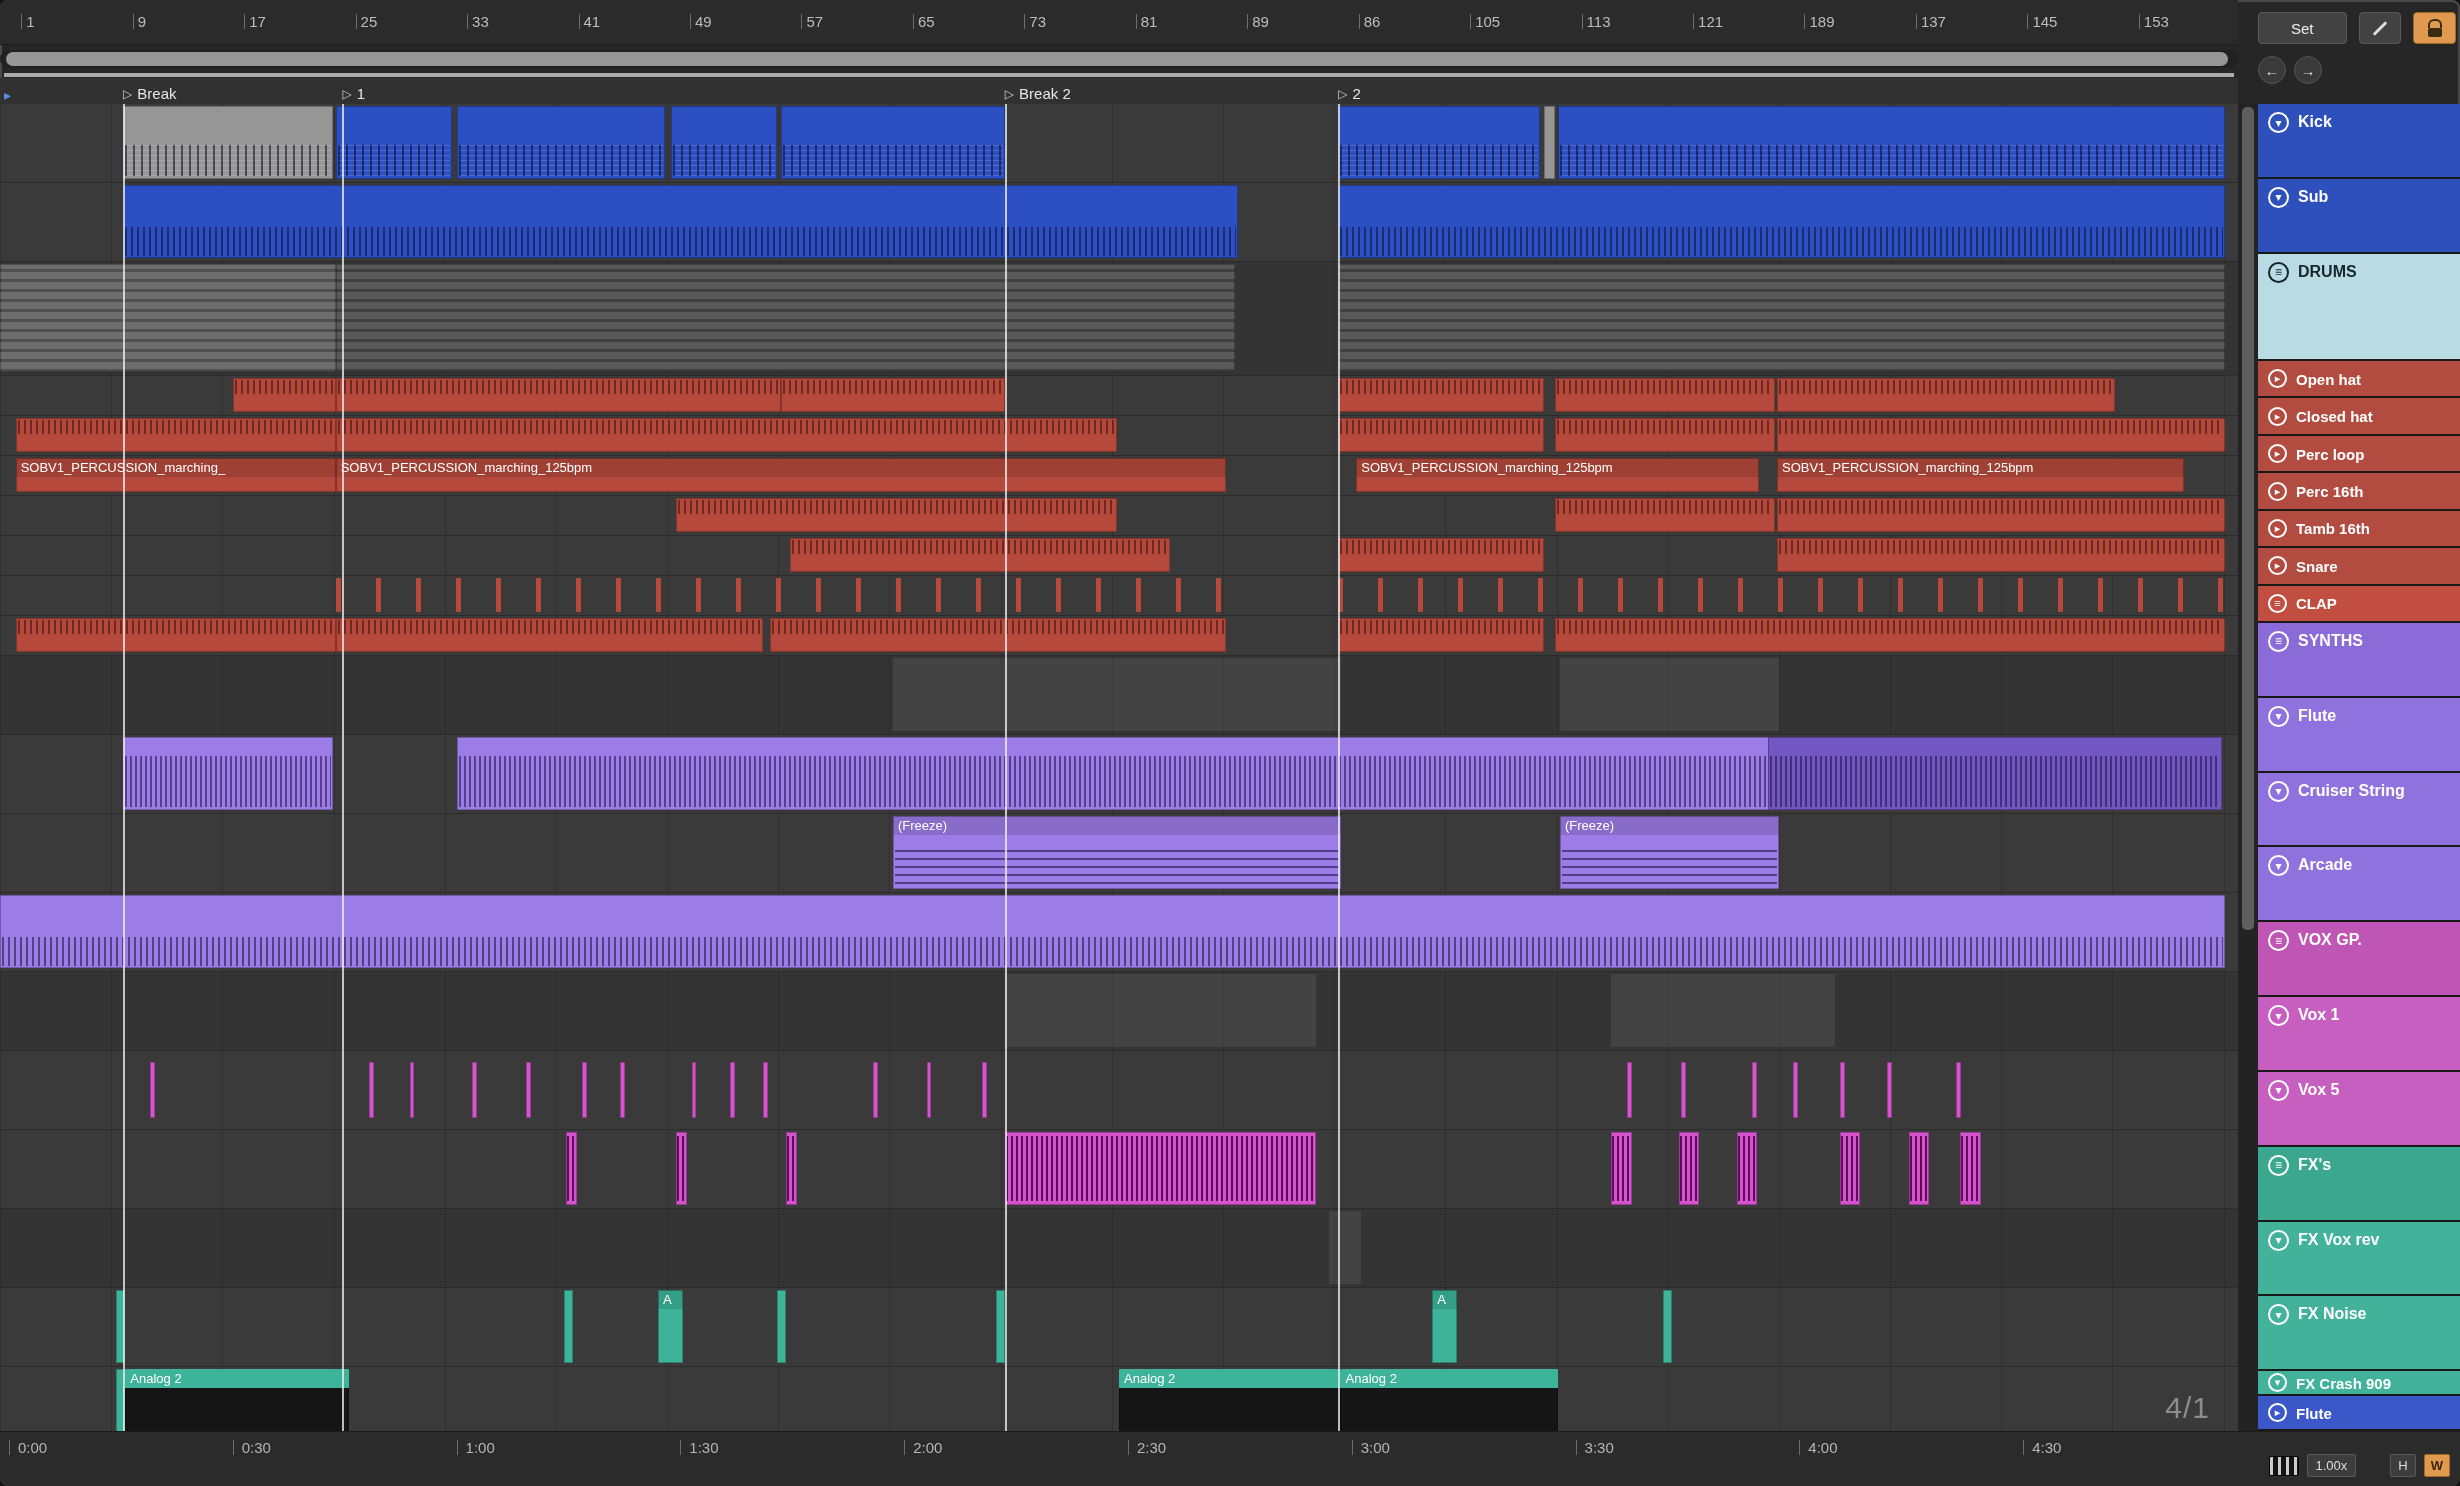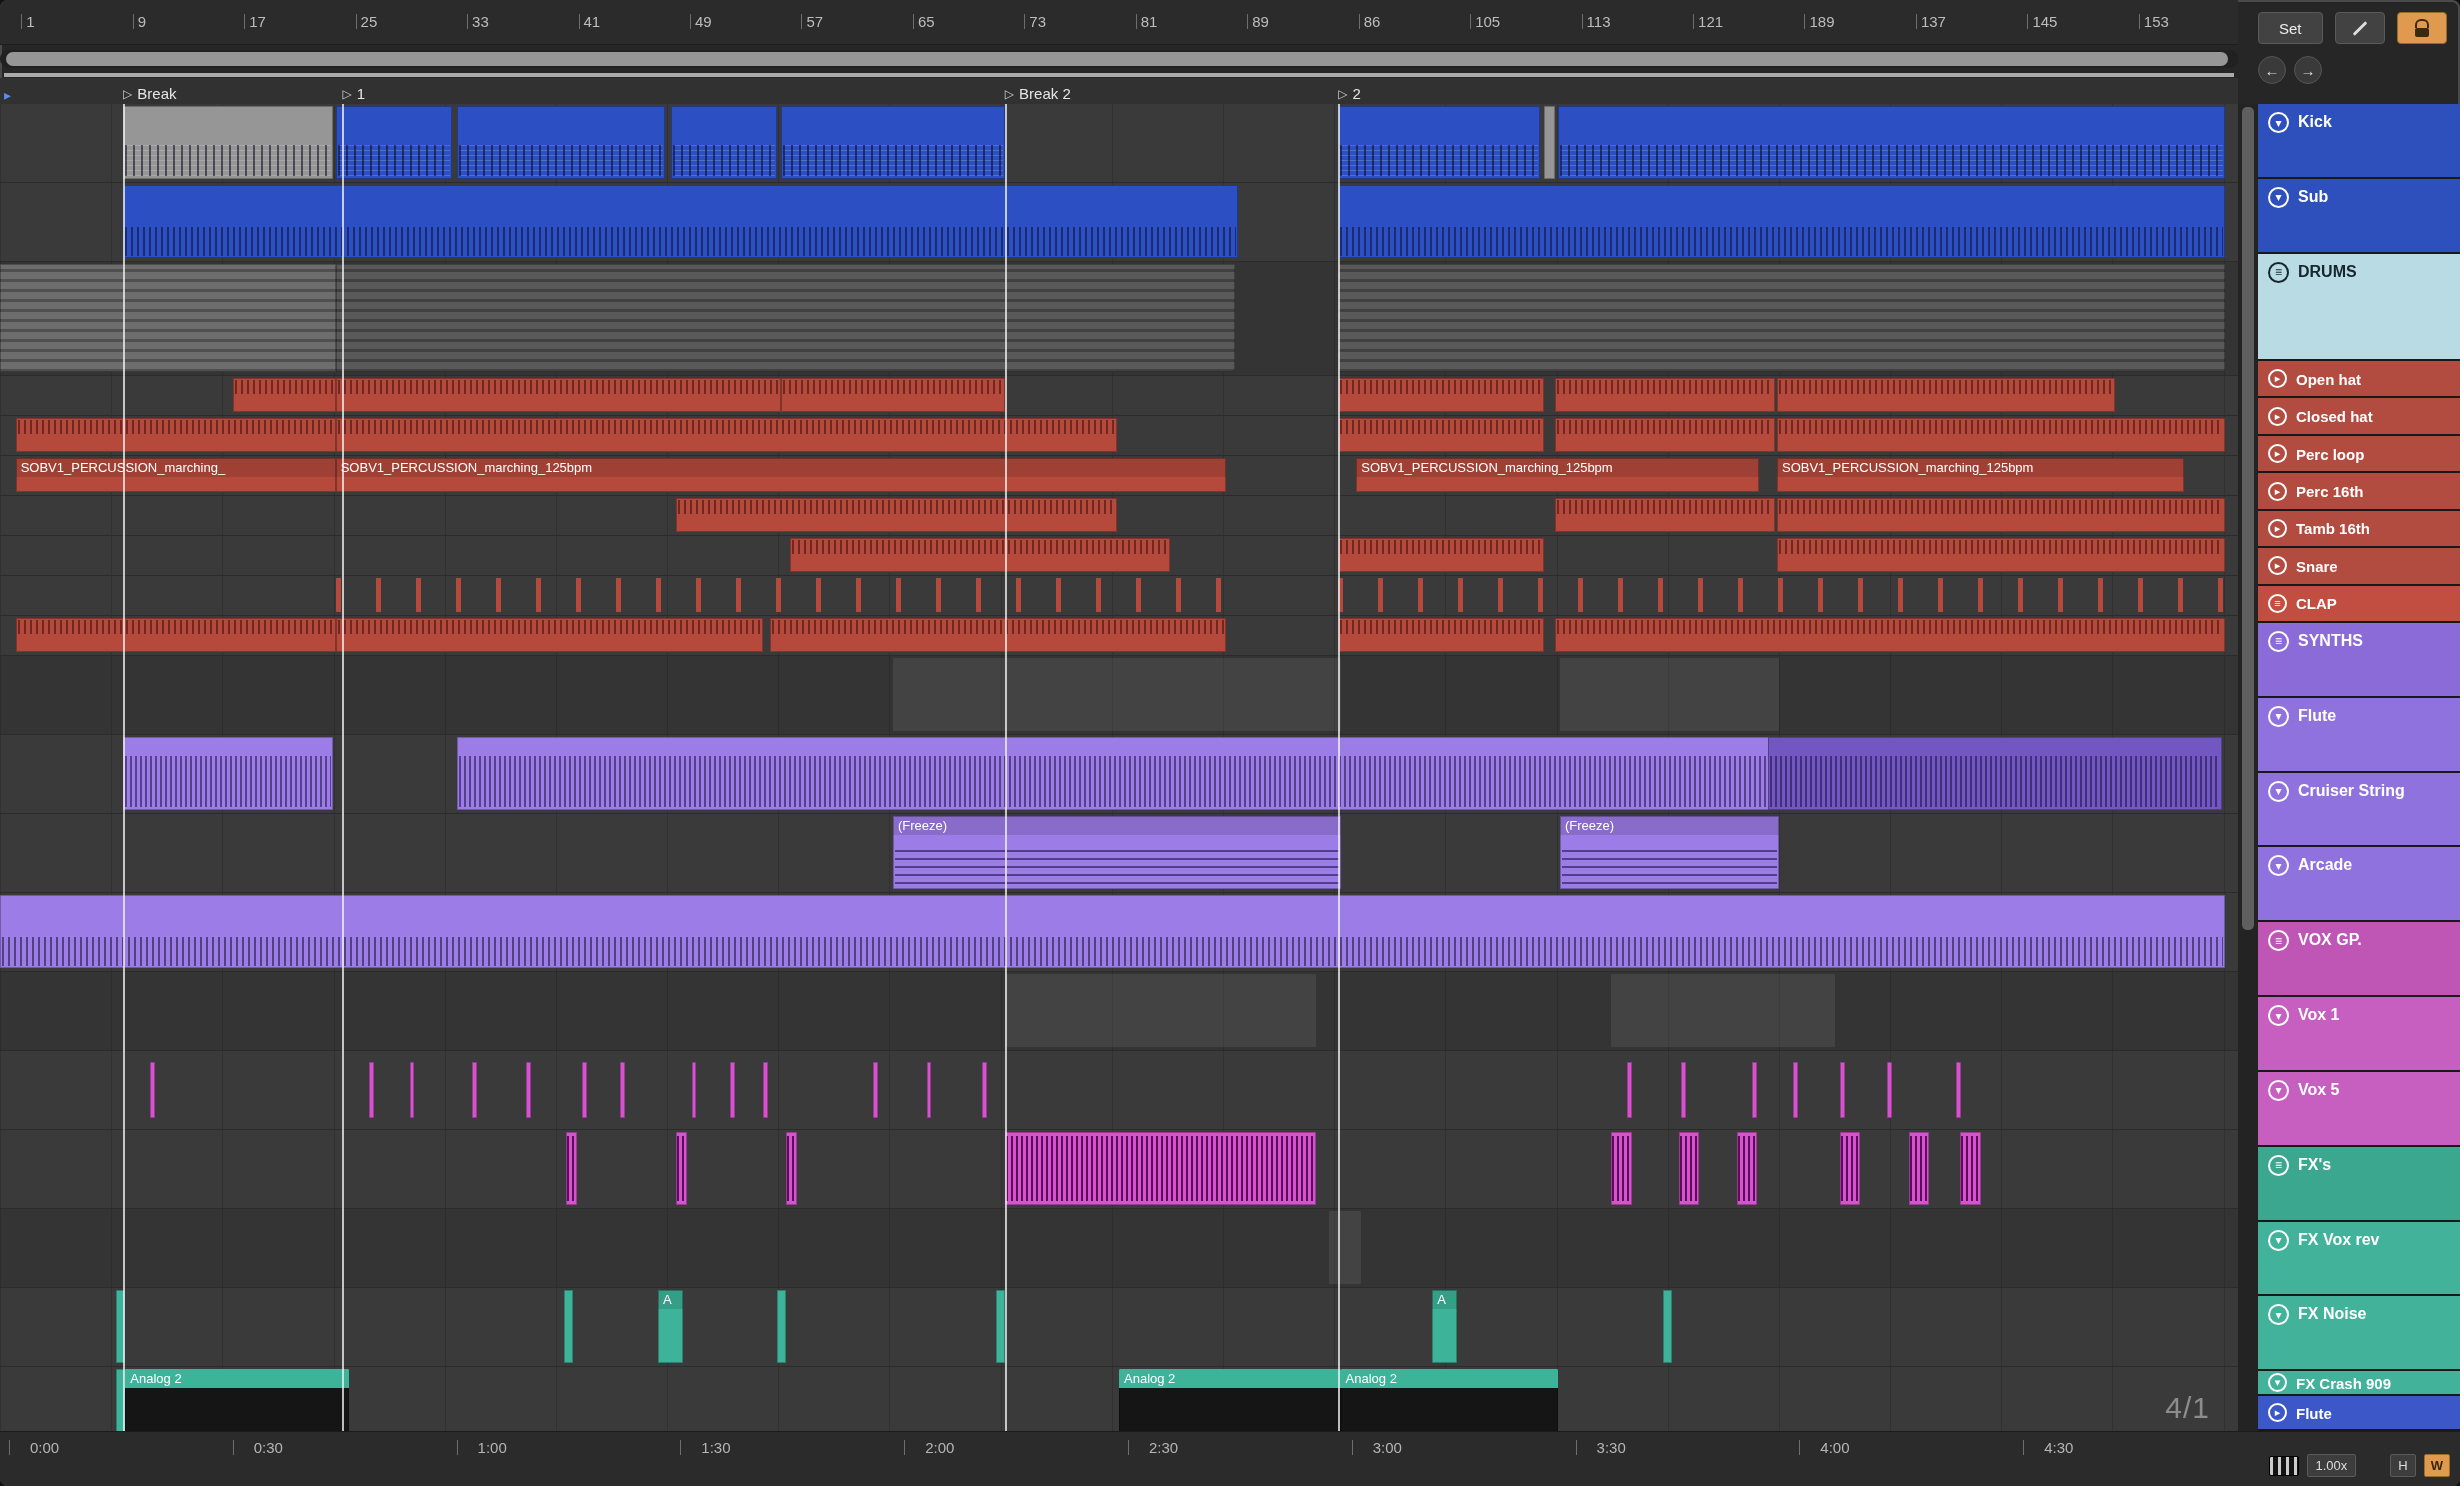--- a/index.html
+++ b/index.html
@@ -5,21 +5,21 @@
   html,body{margin:0;padding:0;background:#111;}
   .window{position:relative;width:2460px;height:1486px;background:#262626;overflow:hidden;
           font-family:"Liberation Sans",sans-serif;border-radius:8px;box-shadow:inset 0 0 0 2px #4a4a4a;}
 
   
   .bar-ruler{position:absolute;left:0;top:0;width:2238px;height:44px;background:#2b2b2b;border-bottom:1px solid #1d1d1d;}
   .barnum{position:absolute;top:14px;font-size:15px;color:#bdbdbd;padding-left:4px;border-left:1px solid #6e6e6e;line-height:1;}
 
   .top-controls{position:absolute;left:2258px;top:12px;width:198px;display:flex;gap:12px;align-items:center;}
   .btn{border:1px solid #5a5a5a;background:#424242;color:#eee;font-family:inherit;font-size:15px;border-radius:4px;height:32px;cursor:default;}
-  .btn.set{padding:0 20px;}
+  .btn.set{padding:0 32px;}
   .btn.icon{width:50px;display:flex;align-items:center;justify-content:center;}
   .btn.lock{background:#e09a50;border-color:#9a6a2a;}
   .pencil{display:block;width:18px;height:3px;background:#ddd;border-radius:2px;transform:rotate(-45deg);}
   .lockglyph{display:flex;flex-direction:column;align-items:center;}
   .lockglyph .shackle{width:10px;height:7px;border:2.5px solid #3a2a10;border-bottom:none;border-radius:6px 6px 0 0;}
   .lockglyph .body{width:14px;height:9px;background:#3a2a10;border-radius:2px;}
 
   .hscroll{position:absolute;left:0;top:50px;width:2238px;height:18px;background:#212121;border-radius:9px;}
   .hthumb{position:absolute;left:6px;right:10px;top:2px;bottom:2px;background:#969696;border-radius:7px;}
   .loop-strip{position:absolute;left:4px;top:73px;width:2230px;height:4px;background:#cdcdcd;opacity:.8;}
@@ -85,21 +85,21 @@
         font-weight:700;font-size:16px;align-items:flex-start;}
   .hrow.thin{padding:0 10px;align-items:center;font-size:15px;}
   .circ{flex:0 0 auto;width:21px;height:21px;border:2px solid currentColor;border-radius:50%;display:flex;
         align-items:center;justify-content:center;font-size:12px;line-height:1;box-sizing:border-box;font-weight:400;}
   .hrow.thin .circ{width:19px;height:19px;font-size:11px;}
   .hlbl{white-space:nowrap;overflow:hidden;text-overflow:ellipsis;padding-top:1px;}
 
   
   .bottombar{position:absolute;left:0;top:1431px;width:2460px;height:55px;background:#2b2b2b;border-top:1px solid #1b1b1b;}
   .time-ruler{position:absolute;left:0;top:0;width:2238px;height:100%;}
-  .tlabel{position:absolute;top:8px;font-size:15px;color:#b5b5b5;padding-left:20px;border-left:1px solid #6e6e6e;line-height:1;}
+  .tlabel{position:absolute;top:8px;font-size:15px;color:#b5b5b5;padding-left:8px;border-left:1px solid #6e6e6e;line-height:1;}
   .status{position:absolute;right:10px;bottom:10px;display:flex;gap:8px;align-items:center;}
   .kbd{width:28px;height:18px;background:repeating-linear-gradient(90deg,#ccc 0 3px,#141414 3px 8px);border:1px solid #000;border-radius:2px;}
   .speed{background:#3d3d3d;border:1px solid #5a5a5a;color:#ddd;font-size:13px;padding:3px 8px;border-radius:2px;}
   .hbox{background:#3d3d3d;border:1px solid #5a5a5a;color:#ddd;font-size:13px;padding:3px 7px;border-radius:2px;margin-left:26px;}
   .wbox{background:#e09a50;border:1px solid #a06a28;color:#3a2606;font-size:13px;font-weight:700;padding:3px 6px;border-radius:2px;}
 </style>
 </head>
 <body>
 
 <div class="window">

